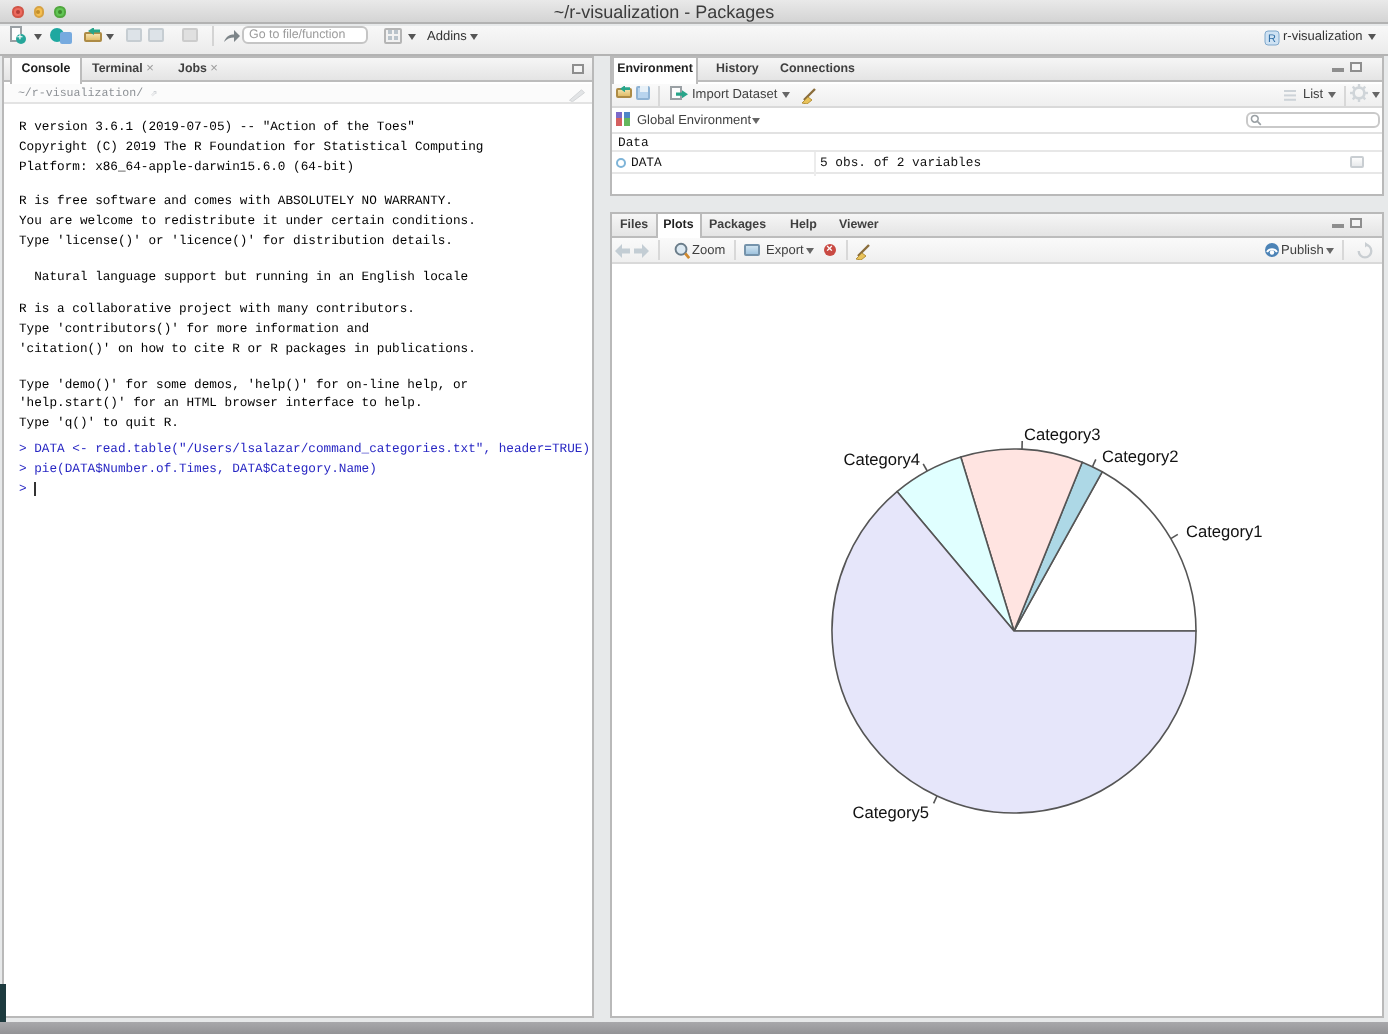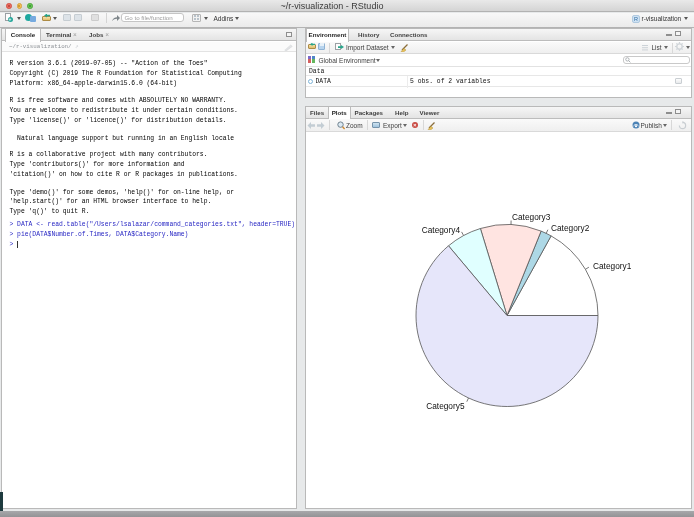--- a/index.html
+++ b/index.html
@@ -48,21 +48,21 @@
 </head>
 <body>
 
 <div class="abs" id="titlebar"></div>
 <div class="abs light" style="left:6px;background:#ed6b5f;border:0.5px solid #d05548;"></div>
 <div class="abs light" style="left:16.5px;background:#f5bf50;border:0.5px solid #d6a243;"></div>
 <div class="abs light" style="left:27px;background:#62c656;border:0.5px solid #51a73f;"></div>
 <div class="abs" style="left:7.6px;top:4.6px;width:2.2px;height:2.2px;background:#b33f38;border-radius:50%;"></div>
 <div class="abs" style="left:18.1px;top:4.6px;width:2.2px;height:2.2px;background:#c28f2c;border-radius:50%;"></div>
 <div class="abs" style="left:28.6px;top:4.6px;width:2.2px;height:2.2px;background:#3f8a2f;border-radius:50%;"></div>
-<div class="abs" id="titletext">~/r-visualization - RStudio</div>
+<div class="abs" id="titletext">~/r-visualization - Packages</div>
 
 <div class="abs" id="toolbar"></div>
 <div id="tb-icons">
 
   <div class="abs" style="left:4.5px;top:13px;width:6.5px;height:8px;background:#fdfdfd;border:0.5px solid #9aa0a4;"></div>
   <div class="abs" style="left:7.5px;top:16.5px;width:5px;height:5px;border-radius:50%;background:#26a69a;color:#fff;font-size:5px;line-height:4.8px;text-align:center;font-weight:bold;">+</div>
   <div class="caret" style="left:16.5px;top:16.5px;border-top-color:#555;"></div>
 
   <div class="abs" style="left:25px;top:14px;width:7px;height:7px;border-radius:50%;background:#1fa8a0;"></div>
   <div class="abs" style="left:29.5px;top:15.5px;width:6.5px;height:6px;background:#76aadf;border-radius:1px;"></div>

